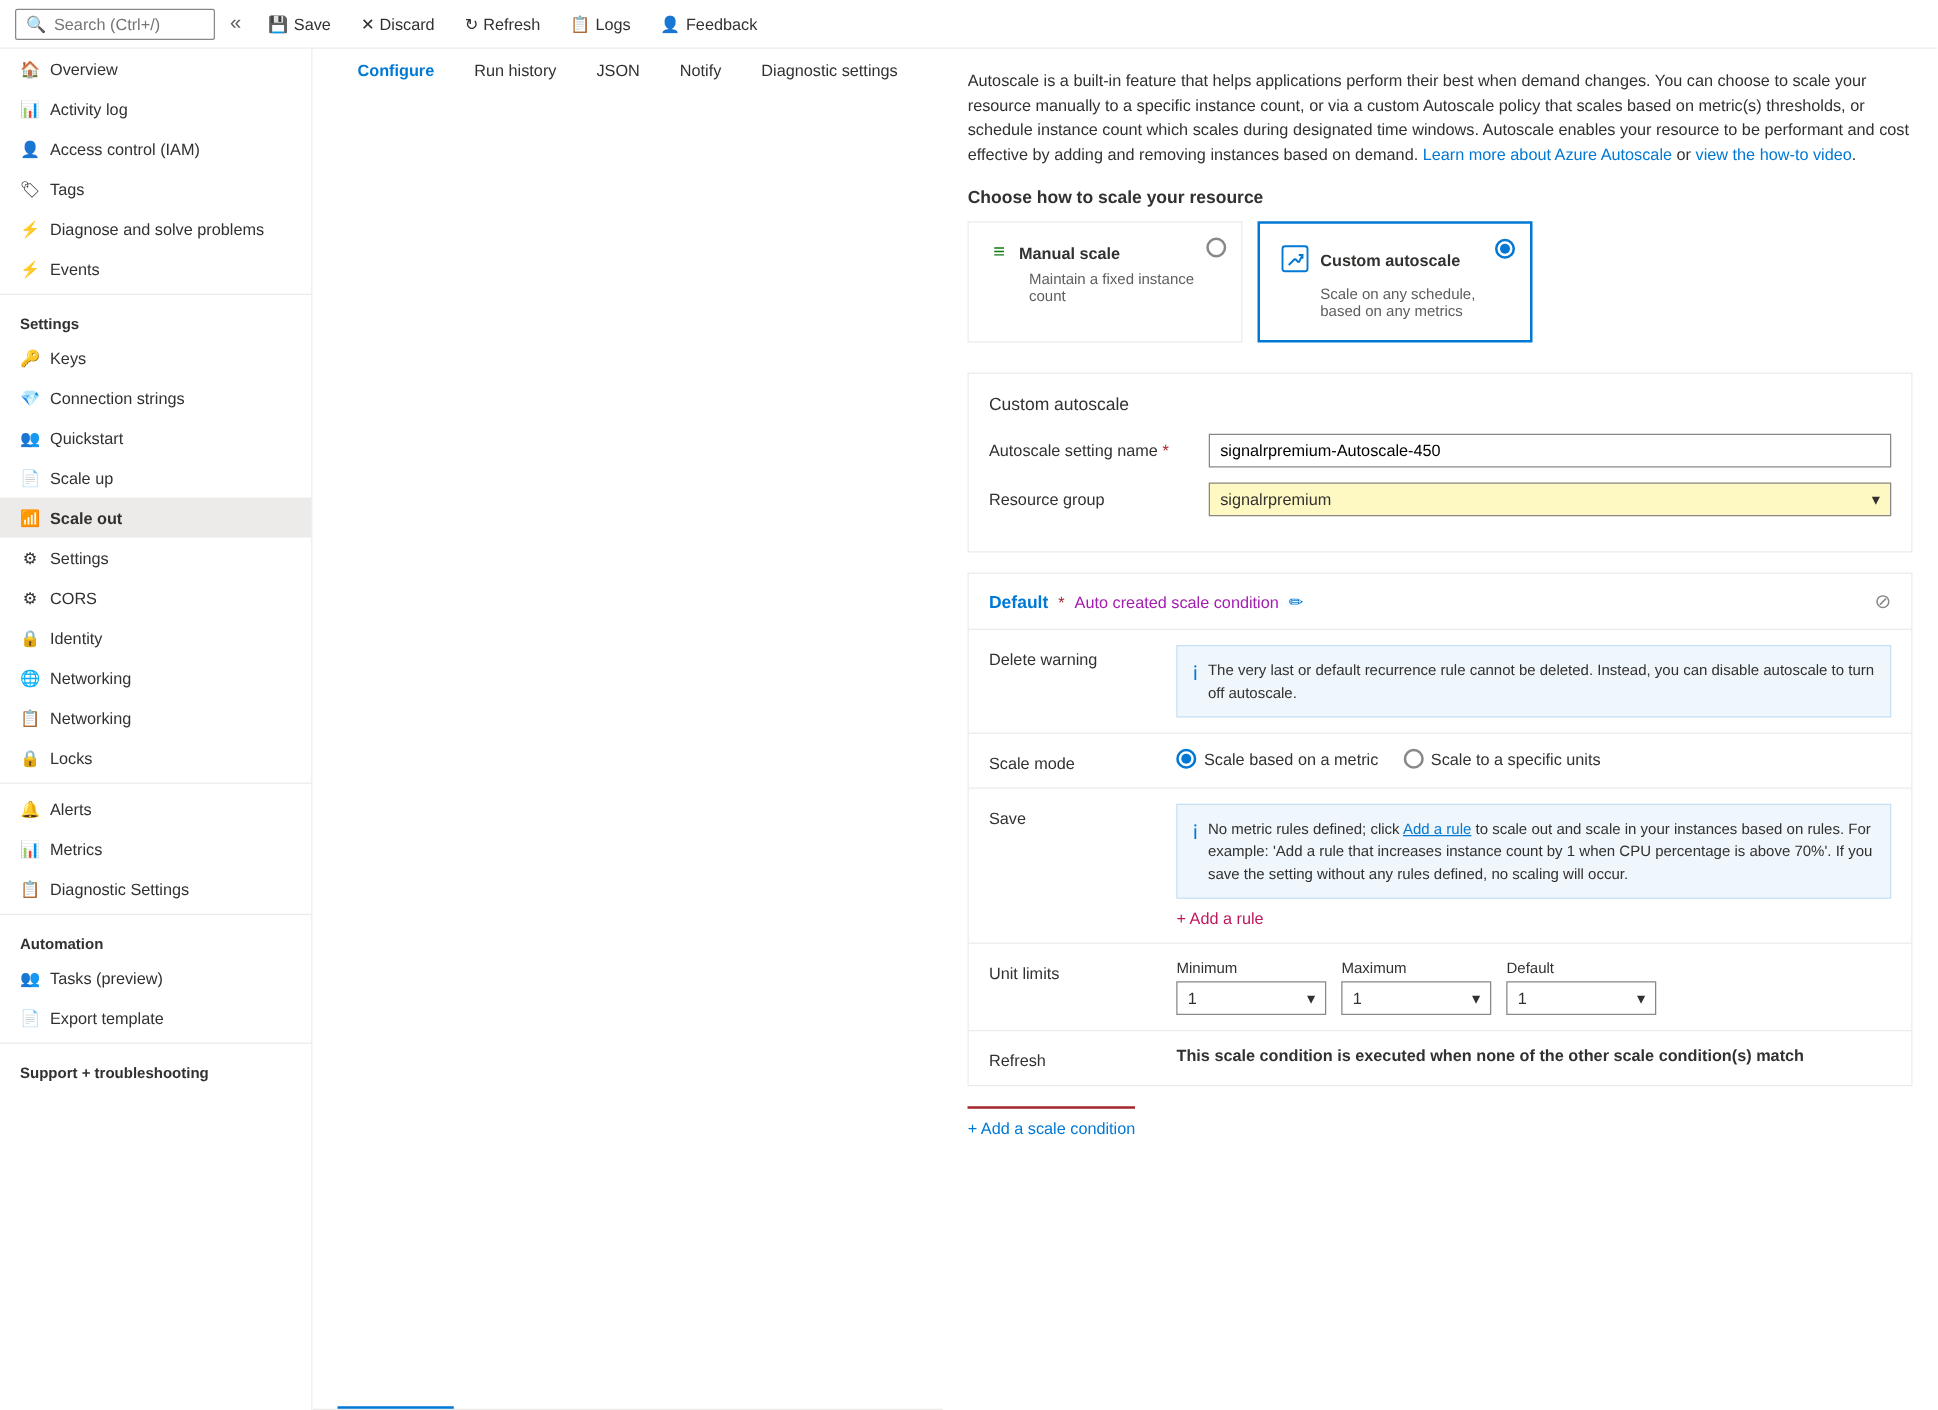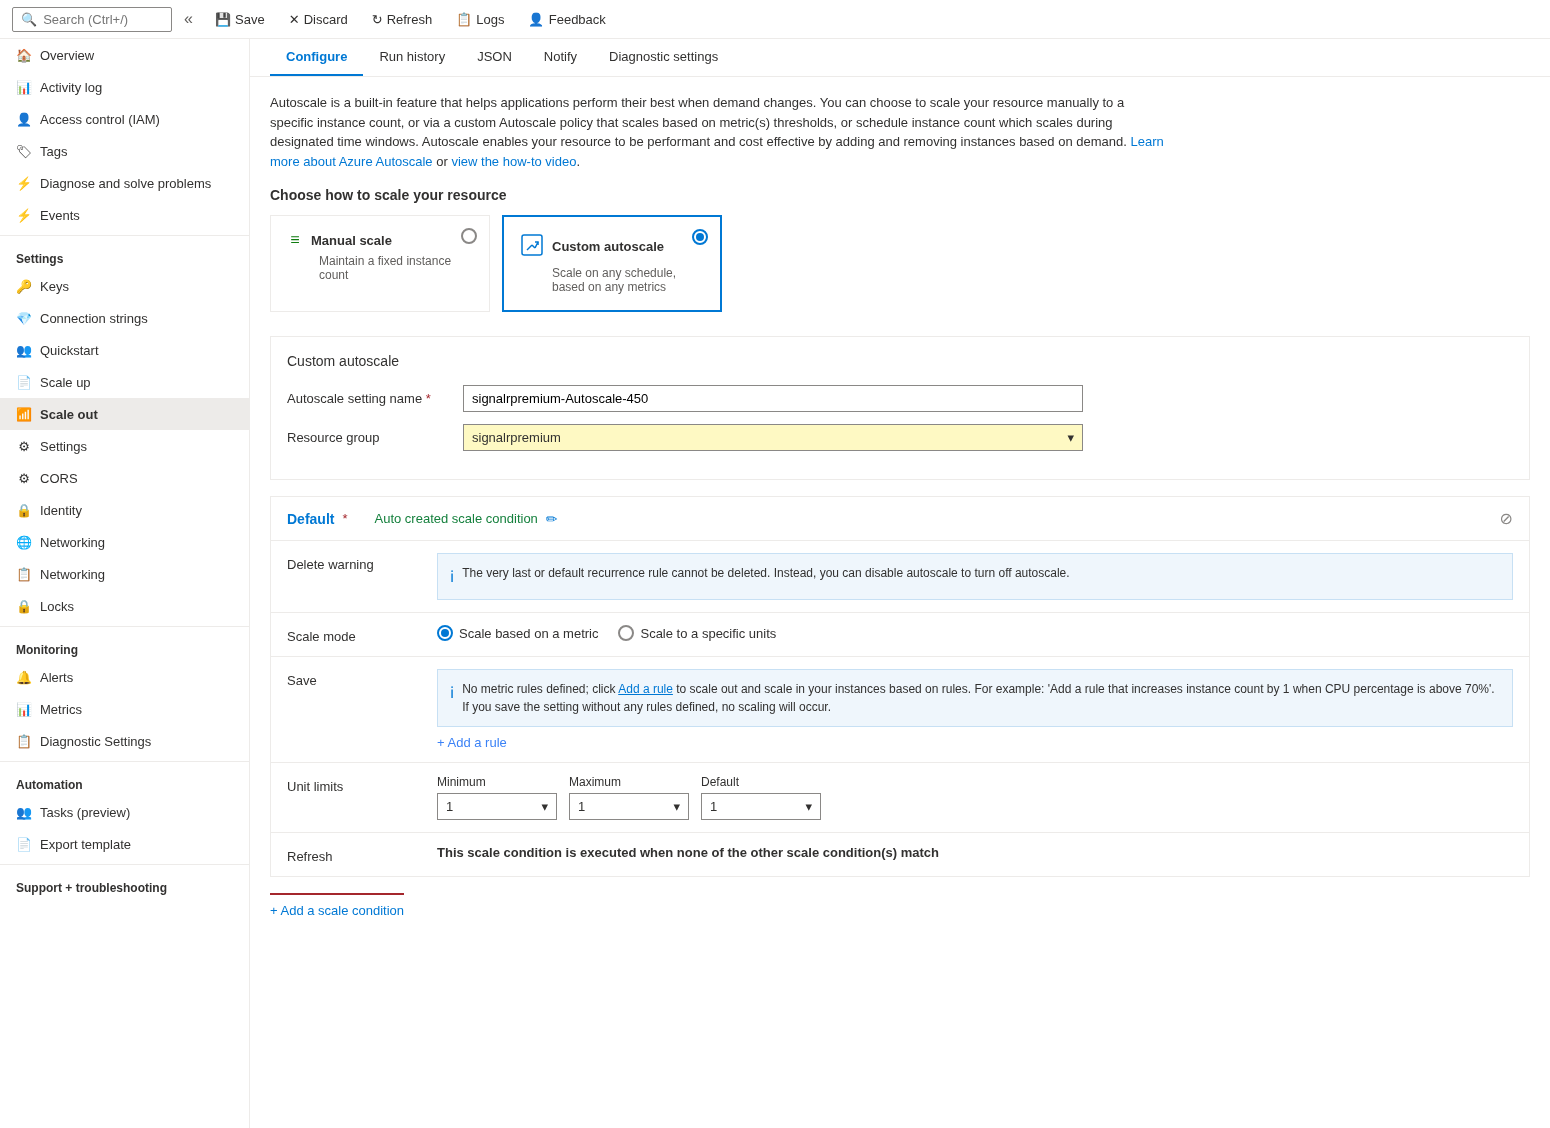--- a/index.html
+++ b/index.html
@@ -17,21 +17,21 @@
 
     
     .sidebar { width: 250px; min-width: 250px; border-right: 1px solid #edebe9; overflow-y: auto; background: #fff; }
     .sidebar-item { display: flex; align-items: center; gap: 8px; padding: 8px 16px; cursor: pointer; font-size: 13px; color: #323130; }
     .sidebar-item.active { background: #edebe9; font-weight: 600; }
     .sidebar-section { padding: 12px 16px 4px; font-size: 12px; font-weight: 600; color: #323130; }
     .sidebar-divider { border: none; border-top: 1px solid #edebe9; margin: 4px 0; }
     .sidebar-icon { width: 16px; height: 16px; display: inline-flex; align-items: center; justify-content: center; flex-shrink: 0; font-size: 13px; }
 
     
-    .content { flex: 1; overflow-y: auto; display: flex; flex-direction: column; }
+    .content { flex: 1; overflow-y: auto; display: flex; flex-direction: row; }
 
     
     .tabs { display: flex; border-bottom: 1px solid #edebe9; padding: 0 20px; background: #fff; }
     .tab { padding: 10px 16px; cursor: pointer; font-size: 13px; color: #323130; border-bottom: 2px solid transparent; }
     .tab.active { color: #0078d4; border-bottom: 2px solid #0078d4; font-weight: 600; }
 
     
     .content-body { padding: 16px 20px; flex: 1; overflow-y: auto; }
 
     .description { font-size: 13px; line-height: 1.5; color: #323130; margin-bottom: 16px; max-width: 900px; }
@@ -55,40 +55,40 @@
     .form-label-required::after { content: ' *'; color: #a4262c; }
     .form-input { flex: 1; max-width: 620px; border: 1px solid #8a8886; padding: 5px 8px; font-size: 13px; outline: none; }
     .form-select { flex: 1; max-width: 620px; border: 1px solid #8a8886; padding: 5px 8px; font-size: 13px; background: #fef9c3; outline: none; display: flex; align-items: center; justify-content: space-between; cursor: pointer; position: relative; }
 
     
     .scale-condition { border: 1px solid #edebe9; margin-bottom: 16px; }
     .scale-condition-header { display: flex; align-items: center; justify-content: space-between; padding: 12px 16px; border-bottom: 1px solid #edebe9; }
     .scale-condition-title { display: flex; align-items: center; gap: 8px; }
     .default-badge { color: #0078d4; font-weight: 600; font-size: 14px; }
     .required-star { color: #a4262c; }
-    .condition-name { font-size: 13px; color: #15803d; margin-left: 19px; }
+    .condition-name { font-size: 13px; color: #a21caf; }
     .edit-icon { color: #0078d4; cursor: pointer; font-size: 14px; }
     .disable-icon { color: #8a8886; cursor: pointer; font-size: 16px; }
 
     
     .condition-row { display: flex; padding: 12px 16px; border-bottom: 1px solid #edebe9; align-items: flex-start; }
     .condition-row-label { width: 150px; font-size: 13px; color: #323130; flex-shrink: 0; padding-top: 4px; }
     .condition-row-content { flex: 1; }
 
     
     .info-box { background: #eff6fc; border: 1px solid #c7e0f4; padding: 10px 12px; font-size: 12px; line-height: 1.5; color: #323130; display: flex; gap: 8px; }
     .info-icon { color: #0078d4; font-size: 16px; flex-shrink: 0; margin-top: 1px; }
 
     
     .radio-group { display: flex; align-items: center; gap: 20px; }
     .radio-option { display: flex; align-items: center; gap: 6px; cursor: pointer; }
 
     
     .rules-info { background: #eff6fc; border: 1px solid #c7e0f4; padding: 10px 12px; font-size: 12px; line-height: 1.5; color: #323130; display: flex; gap: 8px; margin-bottom: 8px; }
-    .add-rule-link { color: #3b82f6; cursor: pointer; text-decoration: none; display: inline-flex; align-items: flex-end; gap: 4px; font-size: 13px; }
+    .add-rule-link { color: #be185d; cursor: pointer; text-decoration: none; display: inline-flex; align-items: flex-end; gap: 4px; font-size: 13px; }
 
     
     .unit-limits { display: flex; gap: 12px; }
     .unit-limit-group { display: flex; flex-direction: column; gap: 4px; }
     .unit-limit-label { font-size: 12px; color: #323130; }
     .unit-select { display: flex; align-items: center; border: 1px solid #8a8886; padding: 5px 8px; min-width: 120px; background: #fff; cursor: pointer; justify-content: space-between; }
 
     
     .add-condition { display: flex; align-items: center; gap: 4px; color: #0078d4; cursor: pointer; font-size: 13px; padding: 8px 0; border-top: 2px solid #a4262c; width: fit-content; }
 
@@ -201,21 +201,20 @@
     <div class="sidebar-item">
       <span class="sidebar-icon">📋</span>
       <span>Networking</span>
     </div>
     <div class="sidebar-item">
       <span class="sidebar-icon">🔒</span>
       <span>Locks</span>
     </div>
 
     <hr class="sidebar-divider">
-    <div class="sidebar-section">Monitoring</div>
     <div class="sidebar-item">
       <span class="sidebar-icon">🔔</span>
       <span>Alerts</span>
     </div>
     <div class="sidebar-item">
       <span class="sidebar-icon">📊</span>
       <span>Metrics</span>
     </div>
     <div class="sidebar-item">
       <span class="sidebar-icon">📋</span>

